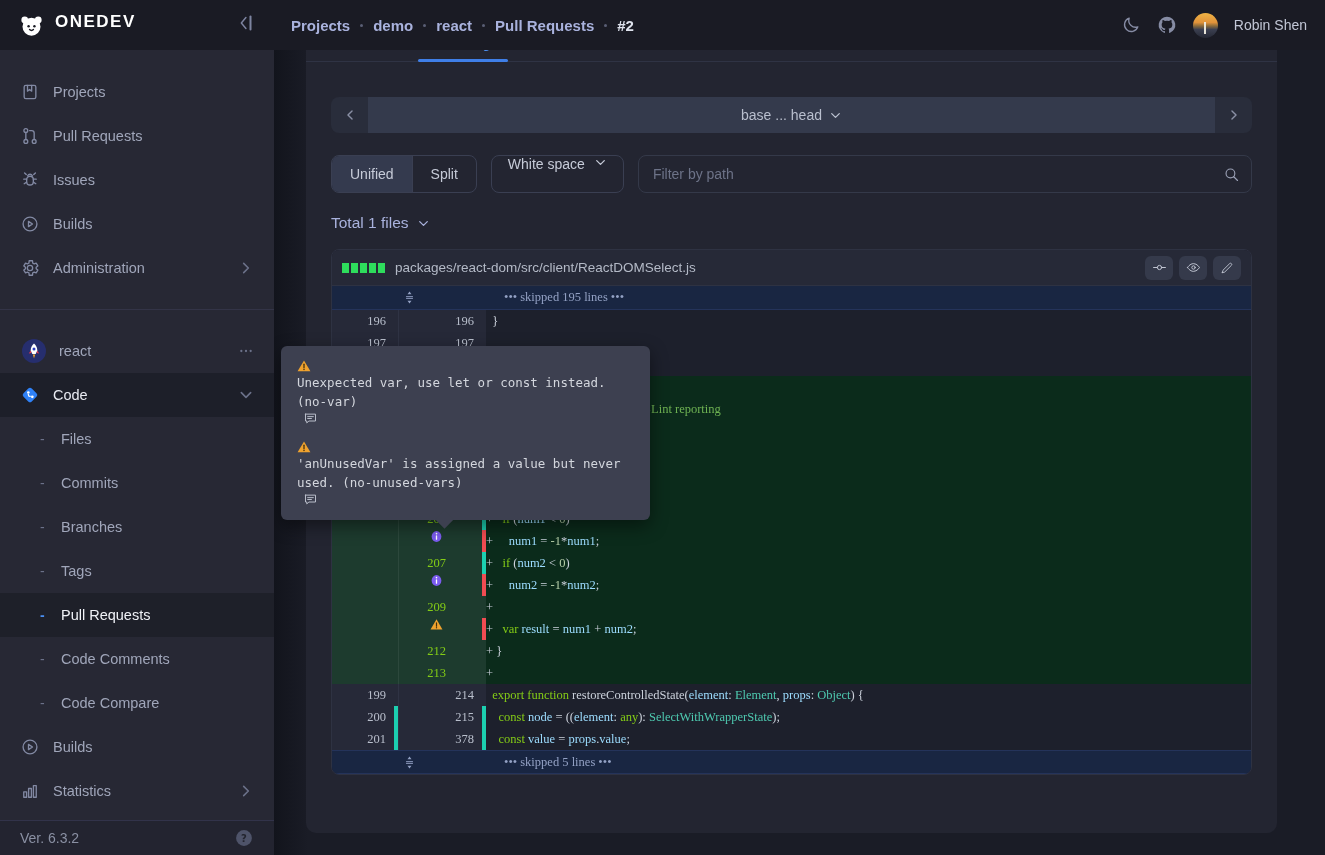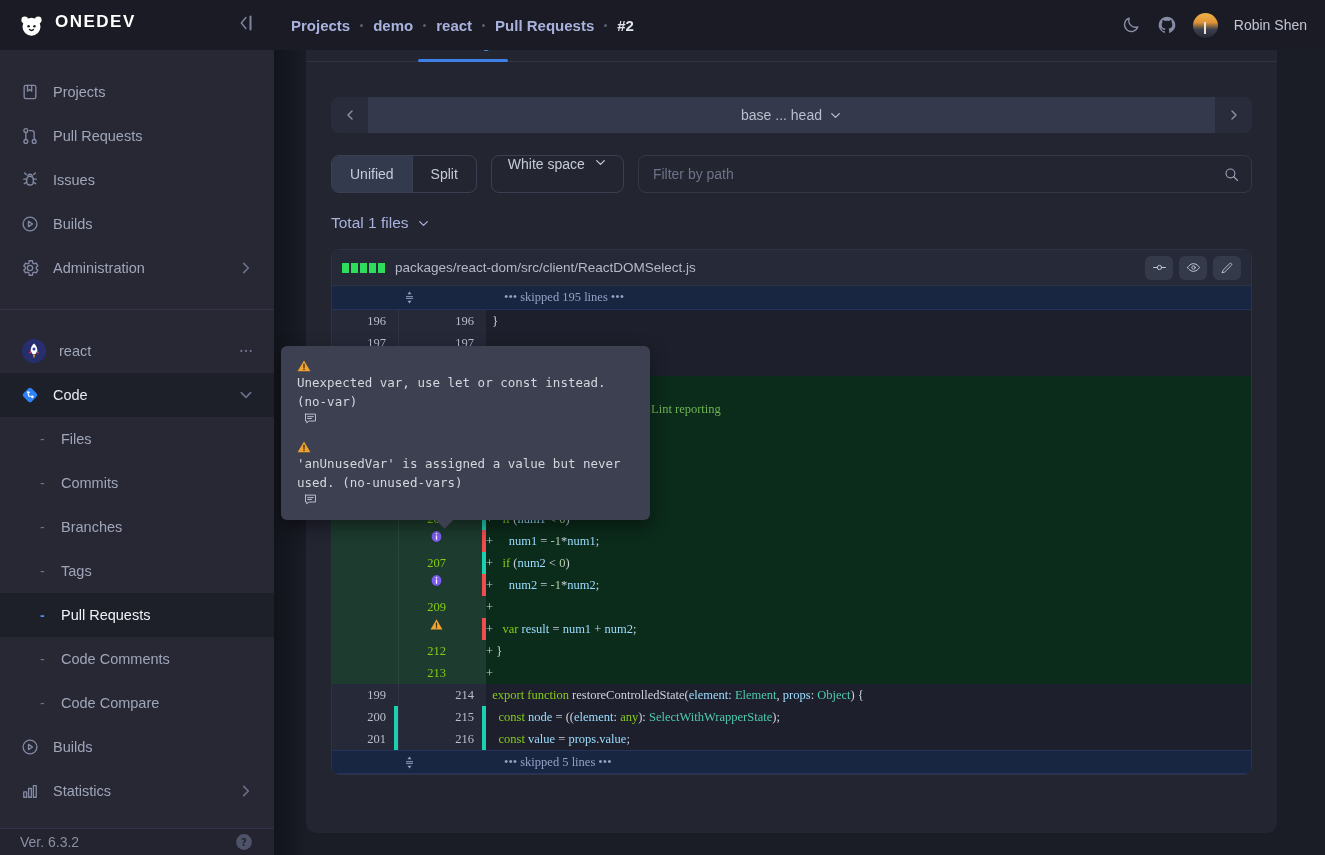--- a/index.html
+++ b/index.html
@@ -27,21 +27,21 @@
   .nav-item { height:44px; display:flex; align-items:center; gap:13px; padding:0 20px; color:#a0a6ba; font-size:14.5px; cursor:pointer; }
   .nav-item .ic { width:20px; height:20px; color:#8289a3; flex:none; }
   .nav-item .right { margin-left:auto; width:16px; height:16px; color:#6b7189; }
   .nav-item.row-active { background:#1d1f29; color:#e9ebf2; }
   .nav-item.sub { padding-left:40px; }
   .nav-item.sub .dash { color:#6b7189; width:8px; flex:none; font-size:14px; }
   .nav-item.sub.sel { background:#1e2029; color:#f0f2f7; }
   .nav-item.sub.sel .dash { color:#4b8ef0; font-weight:bold; }
   .side-divider { border-top:1px solid #333447; margin:19px 0; }
   .proj-avatar { width:24px; height:24px; border-radius:7px; flex:none; }
-  .side-footer { position:absolute; left:0; right:0; bottom:0; height:27px; background:#232430; border-top:1px solid #32334a; display:flex; align-items:center; padding:0 20px; color:#8a90a3; font-size:14px; }
+  .side-footer { position:absolute; left:0; right:0; bottom:0; height:35px; background:#232430; border-top:1px solid #32334a; display:flex; align-items:center; padding:0 20px; color:#8a90a3; font-size:14px; }
   .side-footer .help { margin-left:auto; width:20px; height:20px; }
 
   
   .main { position:absolute; left:274px; top:50px; right:0; bottom:0; overflow:hidden; background:linear-gradient(90deg,#12141c 0px,#1a1c26 34px,#1a1c26 100%); }
   .card { position:absolute; left:32px; top:-24px; width:971px; height:807px; background:#232531; border-radius:10px; }
 
   .tabs { display:flex; gap:26px; padding:0 25px; height:36px; align-items:flex-end; border-bottom:1px solid #2f3344; }
   .tab { position:relative; padding:0 2px 10px; font-size:14.5px; color:#8d93a8; cursor:pointer; }
   .tab.active { color:#4b8ef0; }
   .tab.active::after { content:''; position:absolute; left:0; right:0; bottom:-1px; height:3px; background:#3f7fe8; border-radius:2px; }
@@ -628,21 +628,21 @@
             <div class="c-new">
               <span>215</span>
             </div>
             <div class="c-nbar bar-teal"></div>
             <div class="c-code"><span class="mk">  </span><span class="pl">  </span><span class="kw">const</span><span class="id"> node</span><span class="pl"> = ((</span><span class="id">element</span><span class="pl">: </span><span class="kw">any</span><span class="pl">): </span><span class="ty">SelectWithWrapperState</span><span class="pl">);</span></div>
           </div>
           <div class="drow ctx">
             <div class="c-old">201</div>
             <div class="c-obar bar-teal"></div>
             <div class="c-new">
-              <span>216</span>
+              <span>378</span>
             </div>
             <div class="c-nbar bar-teal"></div>
             <div class="c-code"><span class="mk">  </span><span class="pl">  </span><span class="kw">const</span><span class="id"> value</span><span class="pl"> = </span><span class="id">props</span><span class="pl">.</span><span class="id">value</span><span class="pl">;</span></div>
           </div>
           <div class="skip-row">
             <div class="skip-gutter">
               <span class="exp">
                 <svg viewBox="0 0 24 24" fill="currentColor">
                   <path d="M12 2.5l3.2 4.2H8.8L12 2.5zM12 21.5l-3.2-4.2h6.4L12 21.5z"></path>
                   <path d="M6.5 10.6h11M6.5 13.4h11" stroke="currentColor" stroke-width="1.5"></path>

